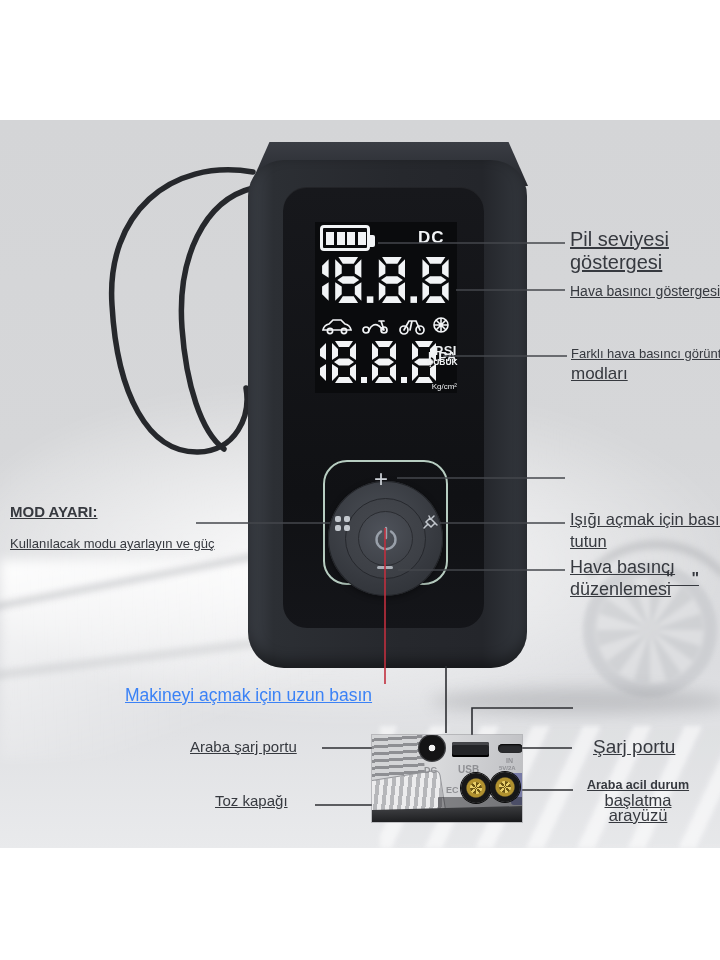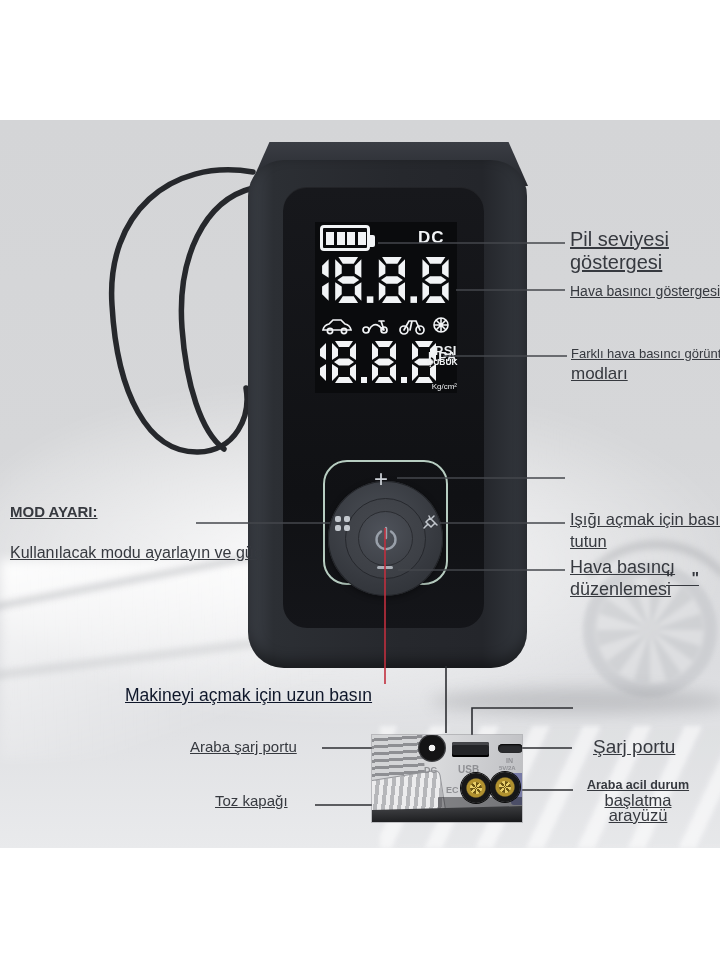--- a/index.html
+++ b/index.html
@@ -284,23 +284,23 @@
     <div>tutun</div>
   </div>
   <div class="lbl" style="left:570px;top:556px;font-size:18px;line-height:22px">
     <div>Hava basıncı</div>
     <div>düzenlemesi</div>
   </div>
   <div class="lbl quote-mark" style="left:666px;top:570px;font-size:16px">" _ "</div>
 
   <div class="lbl" style="left:10px;top:503px">
     <div style="font-size:15px;font-weight:bold">MOD AYARI:</div>
-    <div style="font-size:16px;margin-top:24px">Kullanılacak modu ayarlayın ve güç</div>
-  </div>
-  <div class="lbl" style="left:125px;top:685px;font-size:17.5px;color:#0f172a">Makineyi açmak için uzun basın</div>
+    <div style="font-size:13px;margin-top:16px">Kullanılacak modu ayarlayın ve güç</div>
+  </div>
+  <div class="lbl" style="left:125px;top:685px;font-size:17.5px;color:#3b82f6">Makineyi açmak için uzun basın</div>
   <div class="lbl" style="left:190px;top:738px;font-size:15px">Araba şarj portu</div>
   <div class="lbl" style="left:215px;top:792px;font-size:15px">Toz kapağı</div>
 
   <div class="lbl" style="left:593px;top:736px;font-size:19px">Şarj portu</div>
   <div class="lbl" style="left:572px;top:778px;width:132px;text-align:center;line-height:15px;white-space:normal">
     <div style="font-size:12.5px;font-weight:bold">Araba acil durum</div>
     <div style="font-size:16.5px">başlatma</div>
     <div style="font-size:16.5px">arayüzü</div>
   </div>
 

